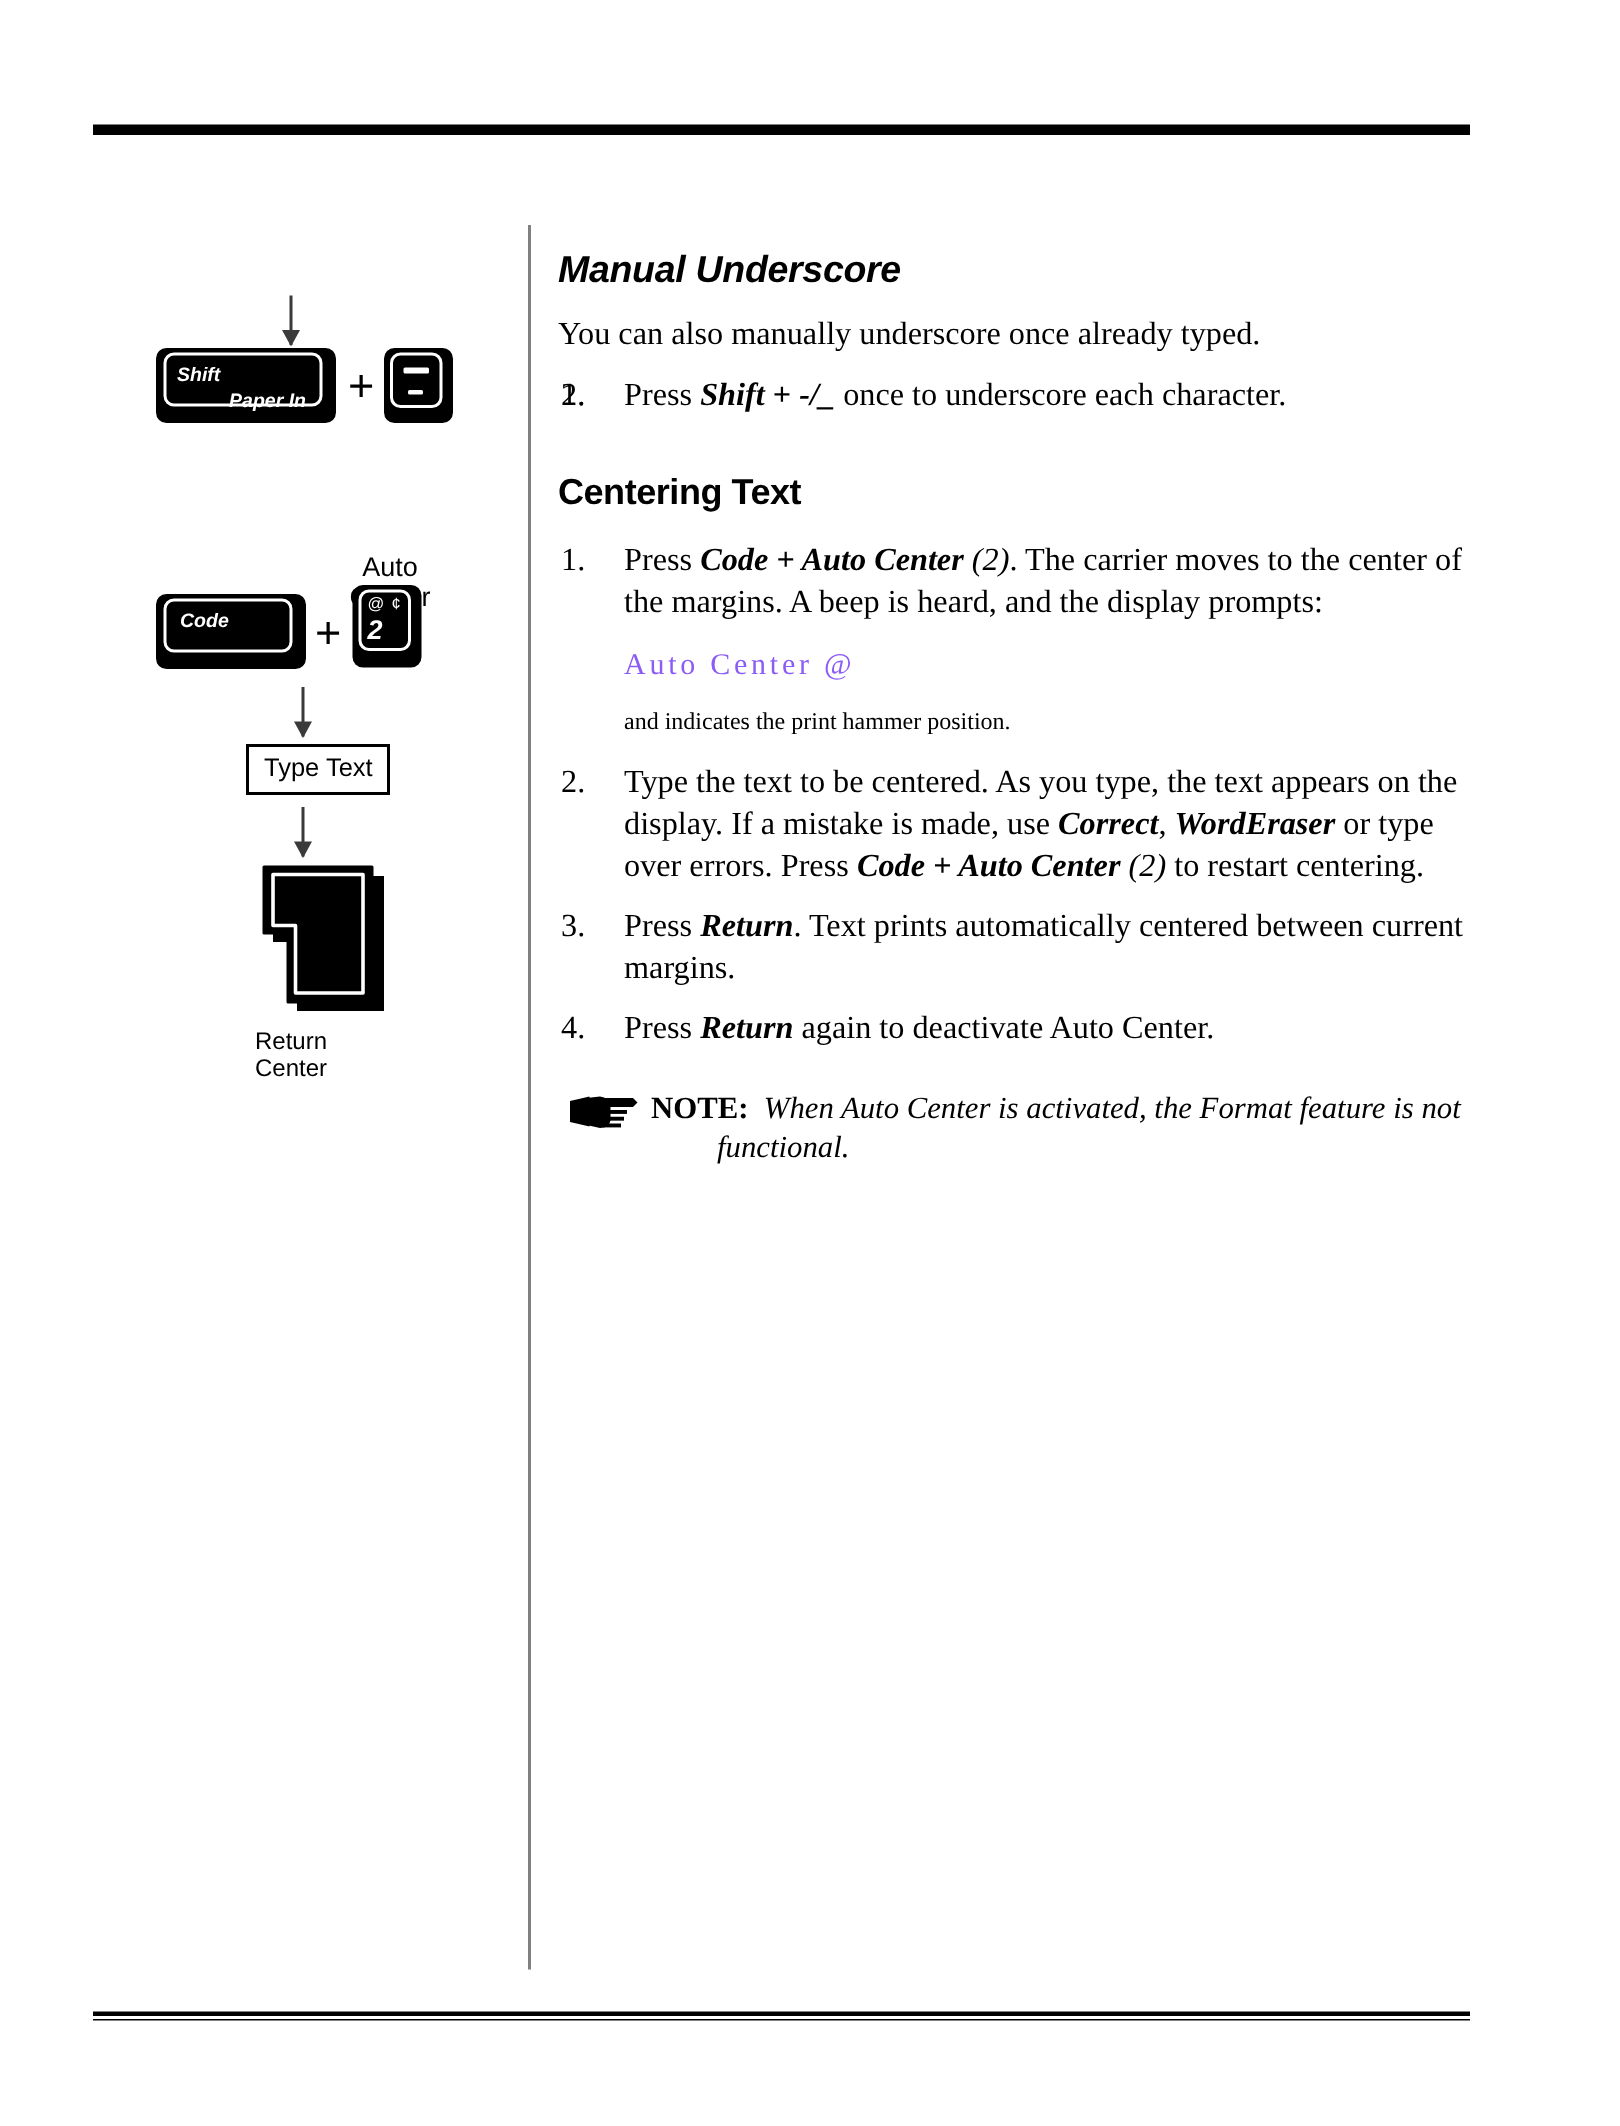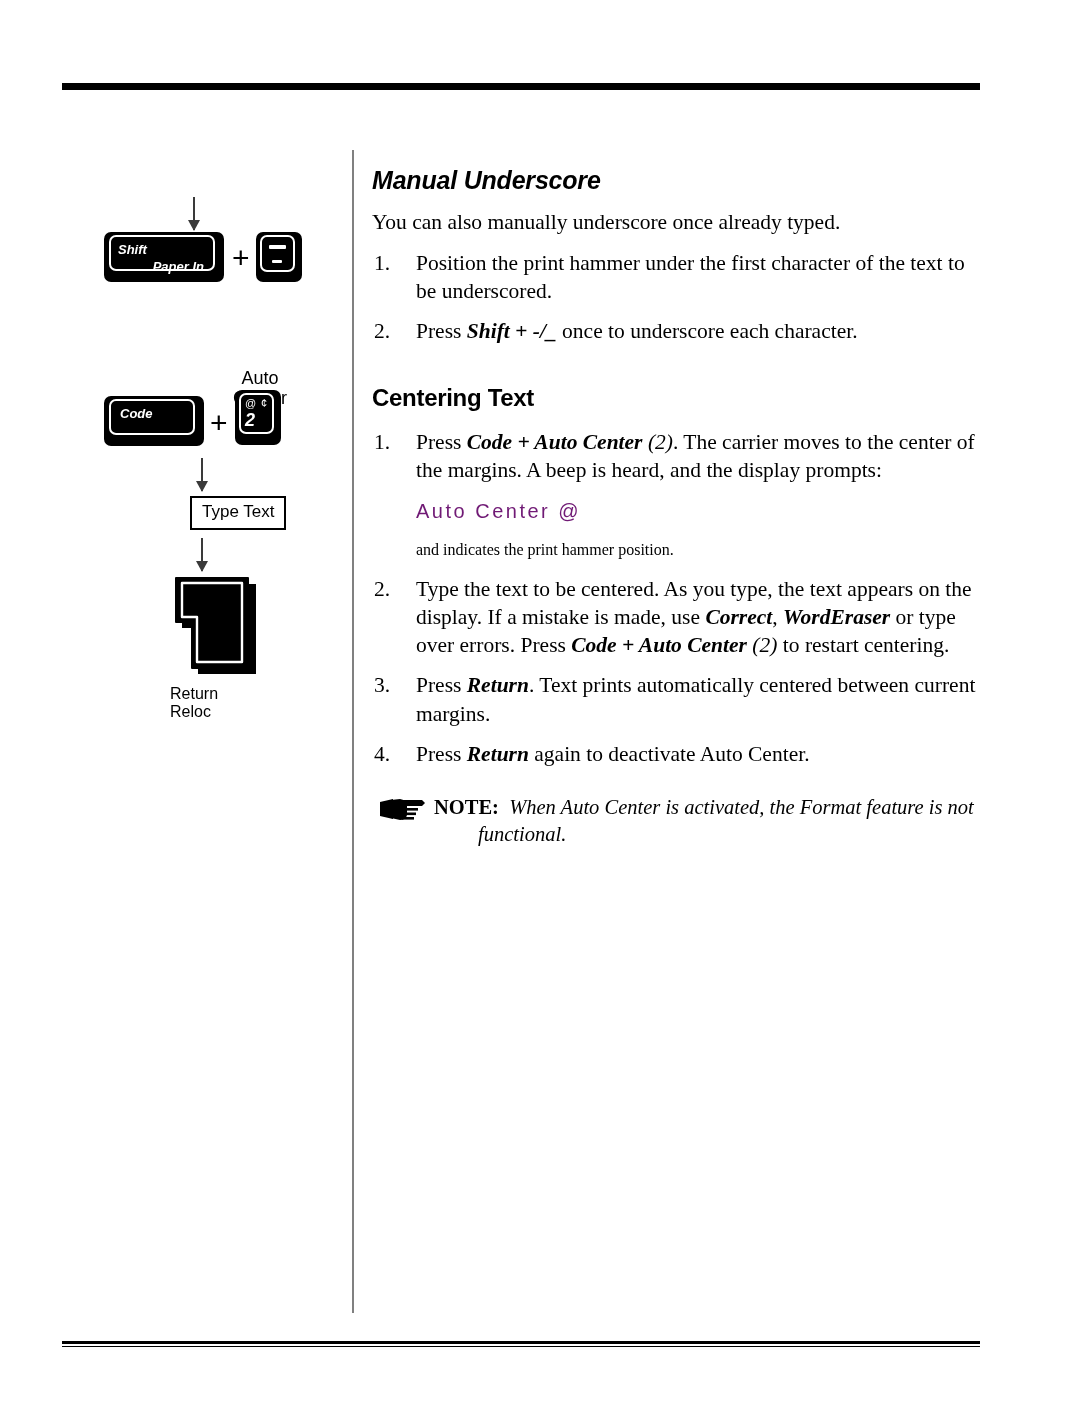--- a/index.html
+++ b/index.html
@@ -195,23 +195,23 @@
     line-height: 1.31;
     margin-bottom: 12px;
   }
   ol.steps > li > .num {
     position: absolute;
     left: 2px;
     top: 0;
     font-size: 21.5px;
   }
   .mono-prompt {
-    font-family: Liberation Sans, sans-serif;
+    font-family: Liberation Serif, serif;
     font-size: 20px;
-    color: #701a75;
+    color: #8b5cf6;
     letter-spacing: 2.5px;
     margin: 14px 0 16px 0;
   }
   .cont {
     margin: 0 0 6px 0;
     font-size: 16px;
     line-height: 1.31;
   }
   i.b { font-weight: 700; font-style: italic; }
 
@@ -290,53 +290,52 @@
 
       <div class="key" style="position:absolute;left:175px;top:42px;width:46px;height:55px;">
         <div class="face" style="left:4px;top:3px;right:7px;bottom:11px;"></div>
         <span class="lbl" style="left:10px;top:8px;font-size:11px;font-style:normal;font-weight:400;">@</span>
         <span class="lbl" style="left:26px;top:8px;font-size:11px;font-style:normal;font-weight:400;">¢</span>
         <span class="lbl" style="left:10px;top:21px;font-size:18px;">2</span>
       </div>
 
       <div class="arrow-v" style="position:absolute;left:141px;top:110px;height:33px;"></div>
 
-      <div style="position:absolute;left:98px;top:148px;padding-left:32px;">
+      <div style="position:absolute;left:72px;top:148px;padding-left:32px;">
         <div class="flow-box">
           <span>Type Text</span>
         </div>
       </div>
 
       <div class="arrow-v" style="position:absolute;left:141px;top:190px;height:33px;"></div>
 
       <div style="position:absolute;left:110px;top:228px;width:86px;height:105px;">
         <svg width="86" height="105" viewBox="0 0 86 105">
 
           <path d="M12,8 L86,8 L86,98 L28,98 L28,52 L12,52 Z" fill="#000"></path>
 
           <path d="M6,2 L78,2 L78,92 L22,92 L22,46 L6,46 Z" fill="#000" stroke="#000" stroke-width="2" stroke-linejoin="round"></path>
 
           <path d="M12,7 L72,7 L72,86 L27,86 L27,41 L12,41 Z" fill="none" stroke="#ffffff" stroke-width="2.4" stroke-linejoin="round"></path>
         </svg>
         <span class="lbl" style="left:17px;top:13px;">Return</span>
-        <span class="lbl" style="left:33px;top:68px;">Reloc</span>
+        <span class="lbl" style="left:33px;top:68px;">Center</span>
       </div>
     </div>
   </div>
 
   <div class="text-col">
 
     <h2 class="sub">Manual Underscore</h2>
 
     <p class="body">You can also manually underscore once already typed.</p>
 
     <ol class="steps">
       <li>
         <span class="num">1.</span>
-        <span>Position the print hammer under the first character of the text to be underscored.</span>
       </li>
       <li>
         <span class="num">2.</span><span>Press </span><i class="b">Shift</i><b> + </b><i class="b">-/_</i><span> once to underscore each character.</span>
       </li>
     </ol>
 
     <h1 class="sec">Centering Text</h1>
 
     <ol class="steps">
 

